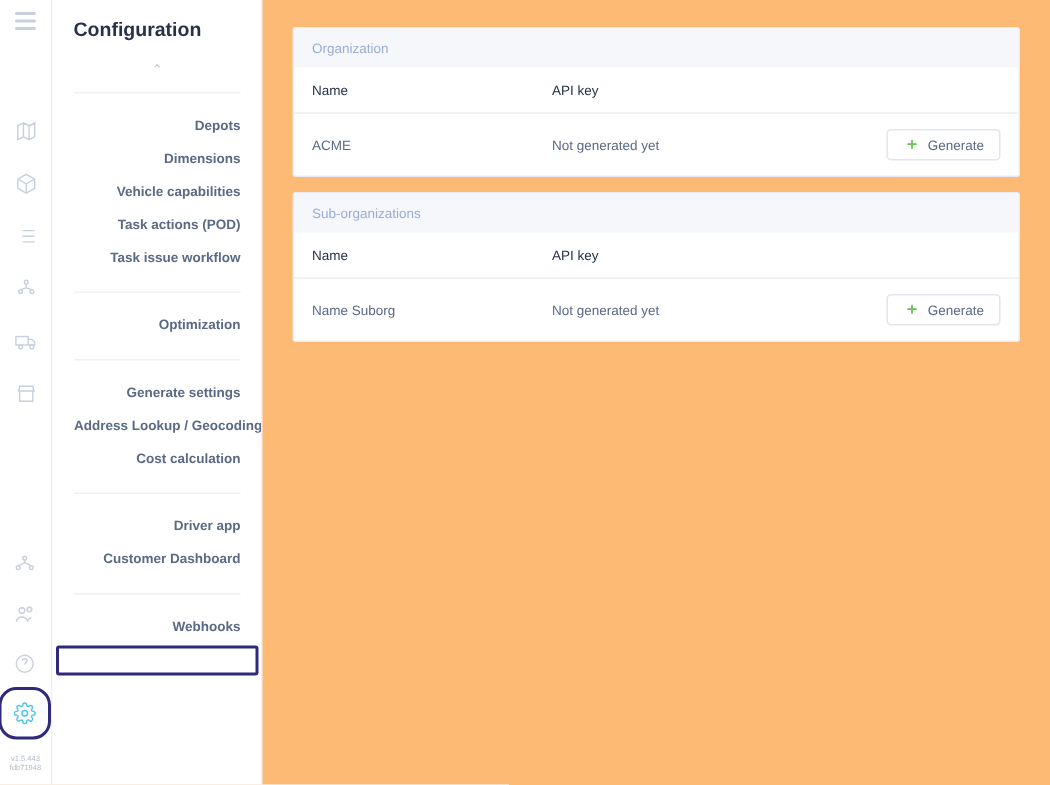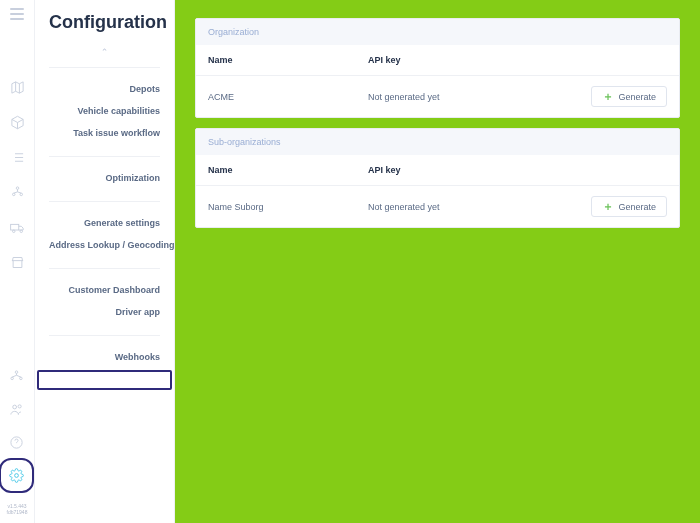--- a/index.html
+++ b/index.html
@@ -13,34 +13,34 @@
   .rail-icons { display:flex; flex-direction:column; gap:20px; align-items:center; flex:1; }
   .rail-bottom { display:flex; flex-direction:column; gap:18px; align-items:center; padding-bottom:8px; }
   .rail-icon { width:15px; height:15px; display:flex; align-items:center; justify-content:center; color:#c8cfdd; }
   .rail-icon svg { width:15px; height:15px; stroke:#c8cfdd; fill:none; stroke-width:1.5; }
   .rail-icon.highlight { outline: 2px solid #2f2a7a; outline-offset: 8px; border-radius:2px; }
   .rail-icon.highlight svg { stroke:#45c6e6; }
   .rail-version { font-size:5px; color:#b0b8c9; text-align:center; line-height:1.2; margin-top:2px;}
 
   
   .sidenav { width: 140px; background:#ffffff; border-right:1px solid #eef0f4; display:flex; flex-direction:column; }
-  .sidenav-title { font-size:18px; font-weight:600; color:#25324a; padding:12px 0 10px 14px; }
+  .sidenav-title { font-size:13px; font-weight:600; color:#25324a; padding:12px 0 10px 14px; }
   .sidenav-body { flex:1; overflow:auto; padding:0 14px; }
   .sidenav-caret { text-align:center; color:#bfc8da; font-size:9px; padding:4px 0 10px; cursor:pointer; }
   .sidenav-group { border-top:1px solid #eef0f4; padding:10px 0 12px;font-weight:bold; }
   .sidenav-group:first-of-type { border-top:none; padding-top:0;}
   .sidenav-item { text-align:right; color:#5a6a85; font-size:9px; padding:6px 0; cursor:pointer; white-space:nowrap;}
   .sidenav-active-wrap { border:2px solid #2f2a7a; border-radius:2px; margin: 2px -12px 0 -12px; padding:8px 12px; }
 
   
-  .main { flex:1; background:#84cc16; padding:18px 20px; overflow:auto; }
+  .main { flex:1; background:#fdba74; padding:18px 20px; overflow:auto; }
   .panel { background:#ffffff; border:1px solid #e9ecf2; border-radius:2px; margin-bottom:10px; }
   .panel-head { background:#f5f7fb; color:#9aaed4; font-size:9px; padding:8px 12px; font-weight:500; }
   .table { width:100%; border-collapse:collapse; }
-  .table th { text-align:left; font-size:9px; font-weight:700; color:#25324a; padding:10px 12px; border-bottom:1px solid #eef0f4;}
+  .table th { text-align:left; font-size:9px; font-weight:400; color:#25324a; padding:10px 12px; border-bottom:1px solid #eef0f4;}
   .table td { font-size:9px; color:#5a6a85; padding:10px 12px; border-bottom:1px solid #f4f6fa;}
   .table tr:last-child td { border-bottom:none;}
   .col-name { width:160px; }
   .col-key { width:200px; }
   .col-act { text-align:right; }
   .gen-btn { display:inline-flex; align-items:center; gap:5px; border:1px solid #e0e5ee; background:#fff; border-radius:3px; padding:4px 10px; font-size:9px; color:#5a6a85; cursor:pointer; }
   .gen-btn .plus { color:#6ac259; font-weight:700; font-size:11px; line-height:1;}
 </style>
 </head>
 <body>
@@ -127,36 +127,39 @@
     </div>
   </div>
 
   <div class="sidenav">
     <div class="sidenav-title">Configuration</div>
     <div class="sidenav-body">
       <div class="sidenav-caret">⌃</div>
 
       <div class="sidenav-group">
         <div class="sidenav-item">Depots</div>
+        <div class="sidenav-item">Dimensions</div>
         <div class="sidenav-item">Vehicle capabilities</div>
+        <div class="sidenav-item">Task actions (POD)</div>
         <div class="sidenav-item">Task issue workflow</div>
       </div>
 
       <div class="sidenav-group">
         <div class="sidenav-item">Optimization</div>
       </div>
 
       <div class="sidenav-group">
         <div class="sidenav-item">Generate settings</div>
         <div class="sidenav-item">Address Lookup / Geocoding</div>
-      </div>
-
-      <div class="sidenav-group">
+        <div class="sidenav-item">Cost calculation</div>
+      </div>
+
+      <div class="sidenav-group">
+        <div class="sidenav-item">Driver app</div>
         <div class="sidenav-item">Customer Dashboard</div>
-        <div class="sidenav-item">Driver app</div>
       </div>
 
       <div class="sidenav-group">
         <div class="sidenav-item">Webhooks</div>
         <div class="sidenav-active-wrap">
           
         </div>
       </div>
 
     </div>

